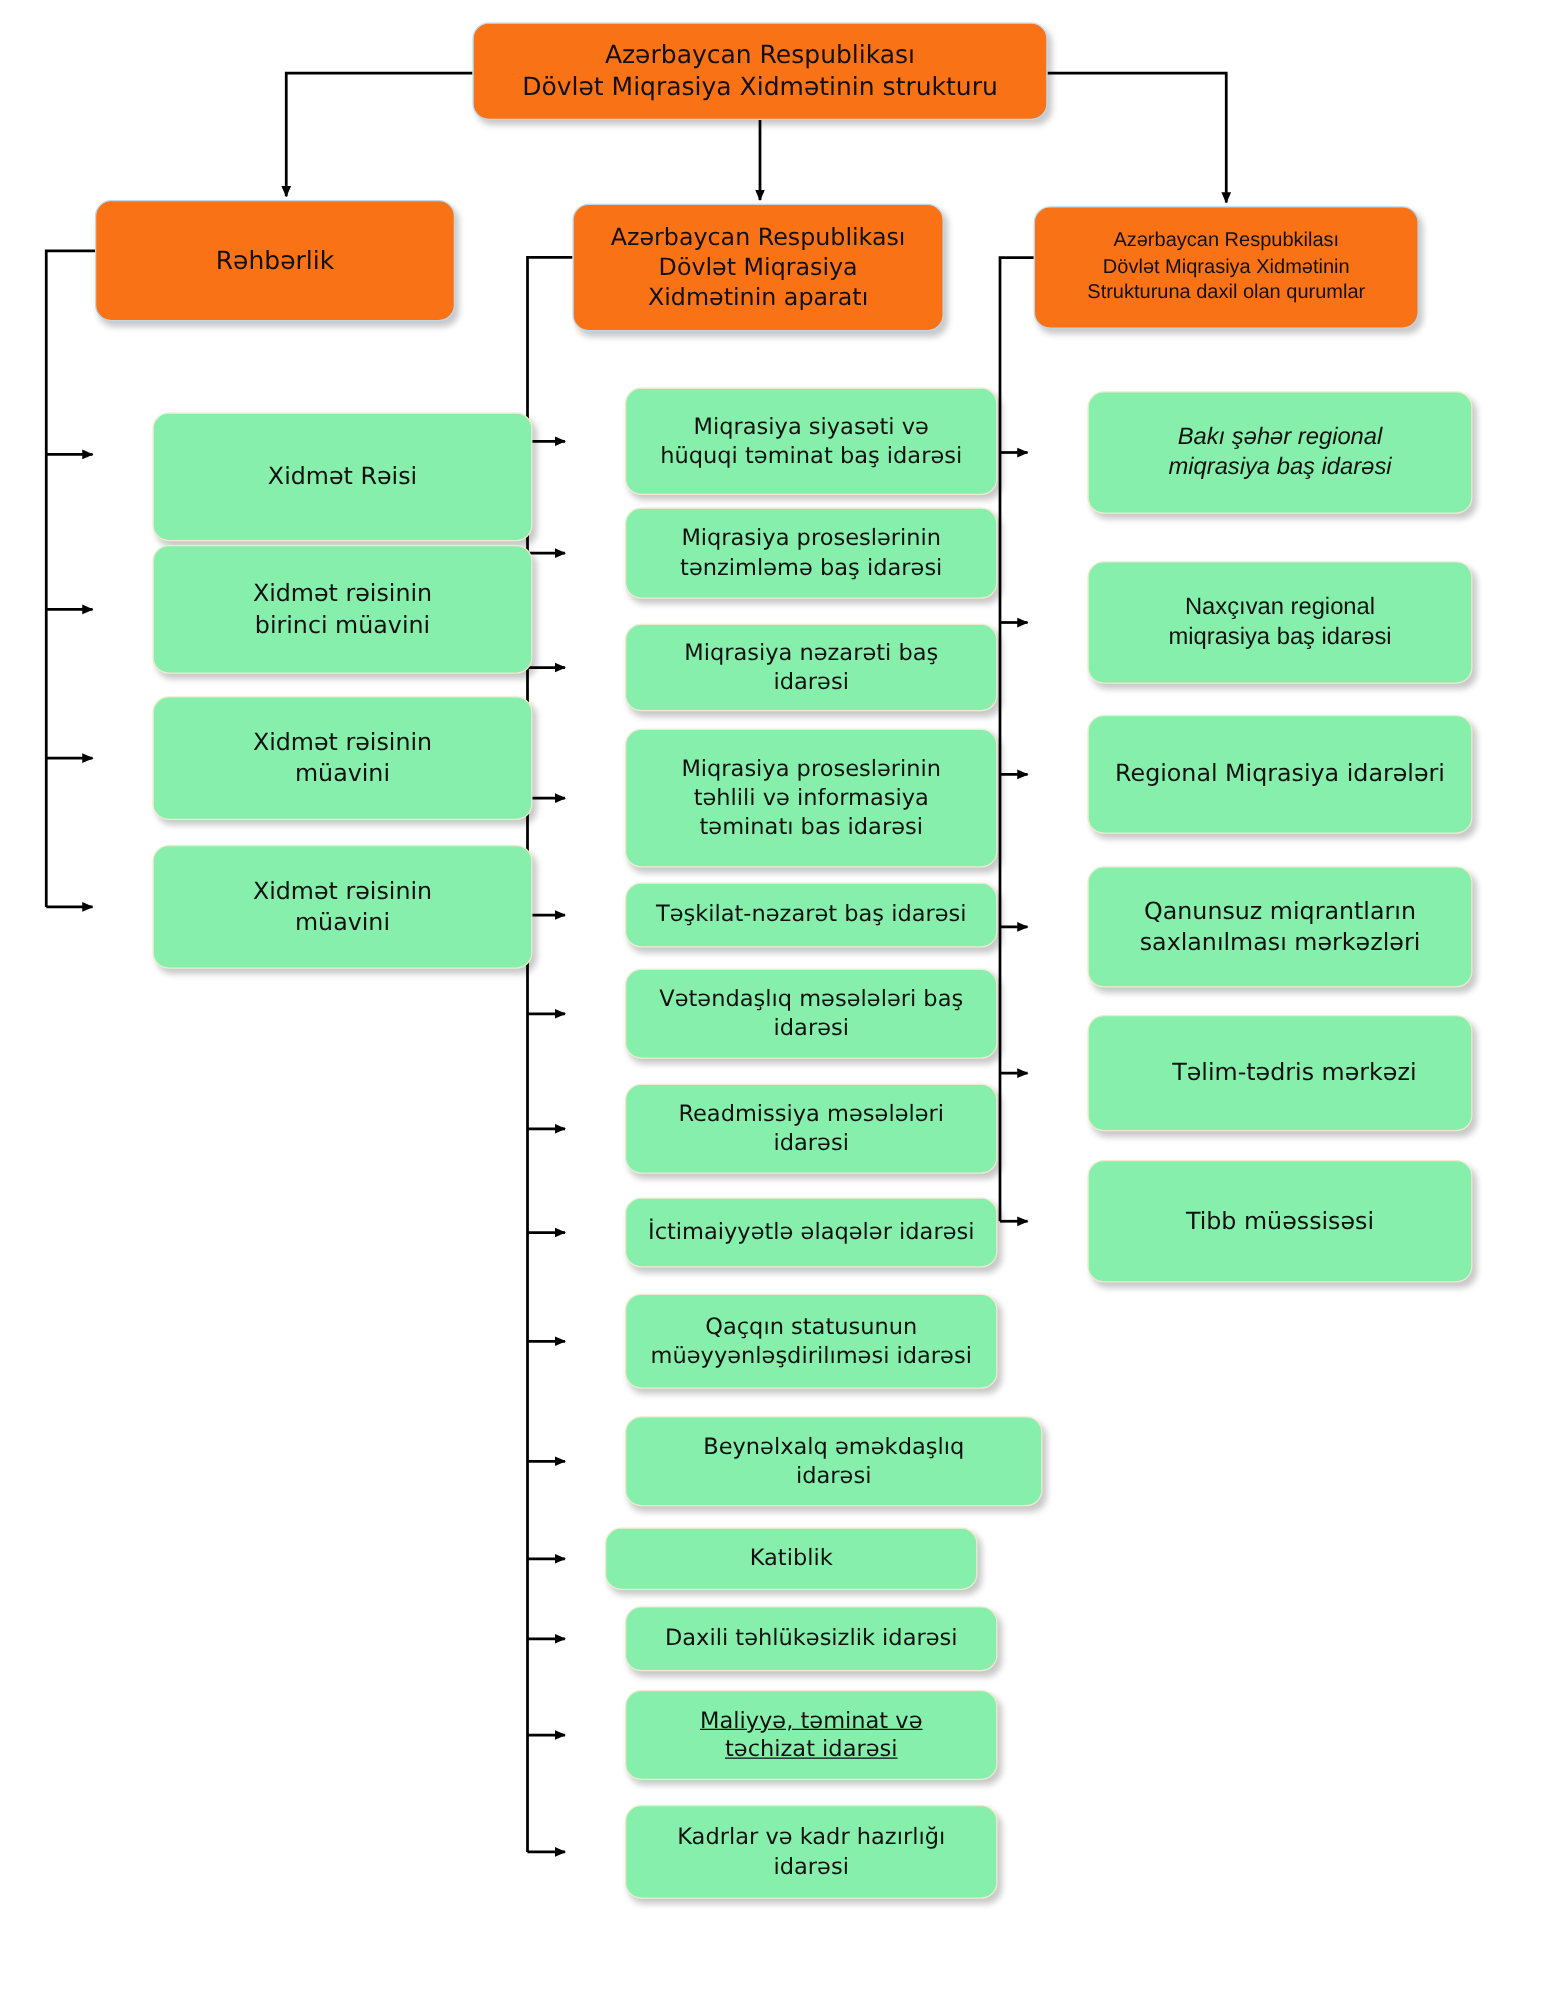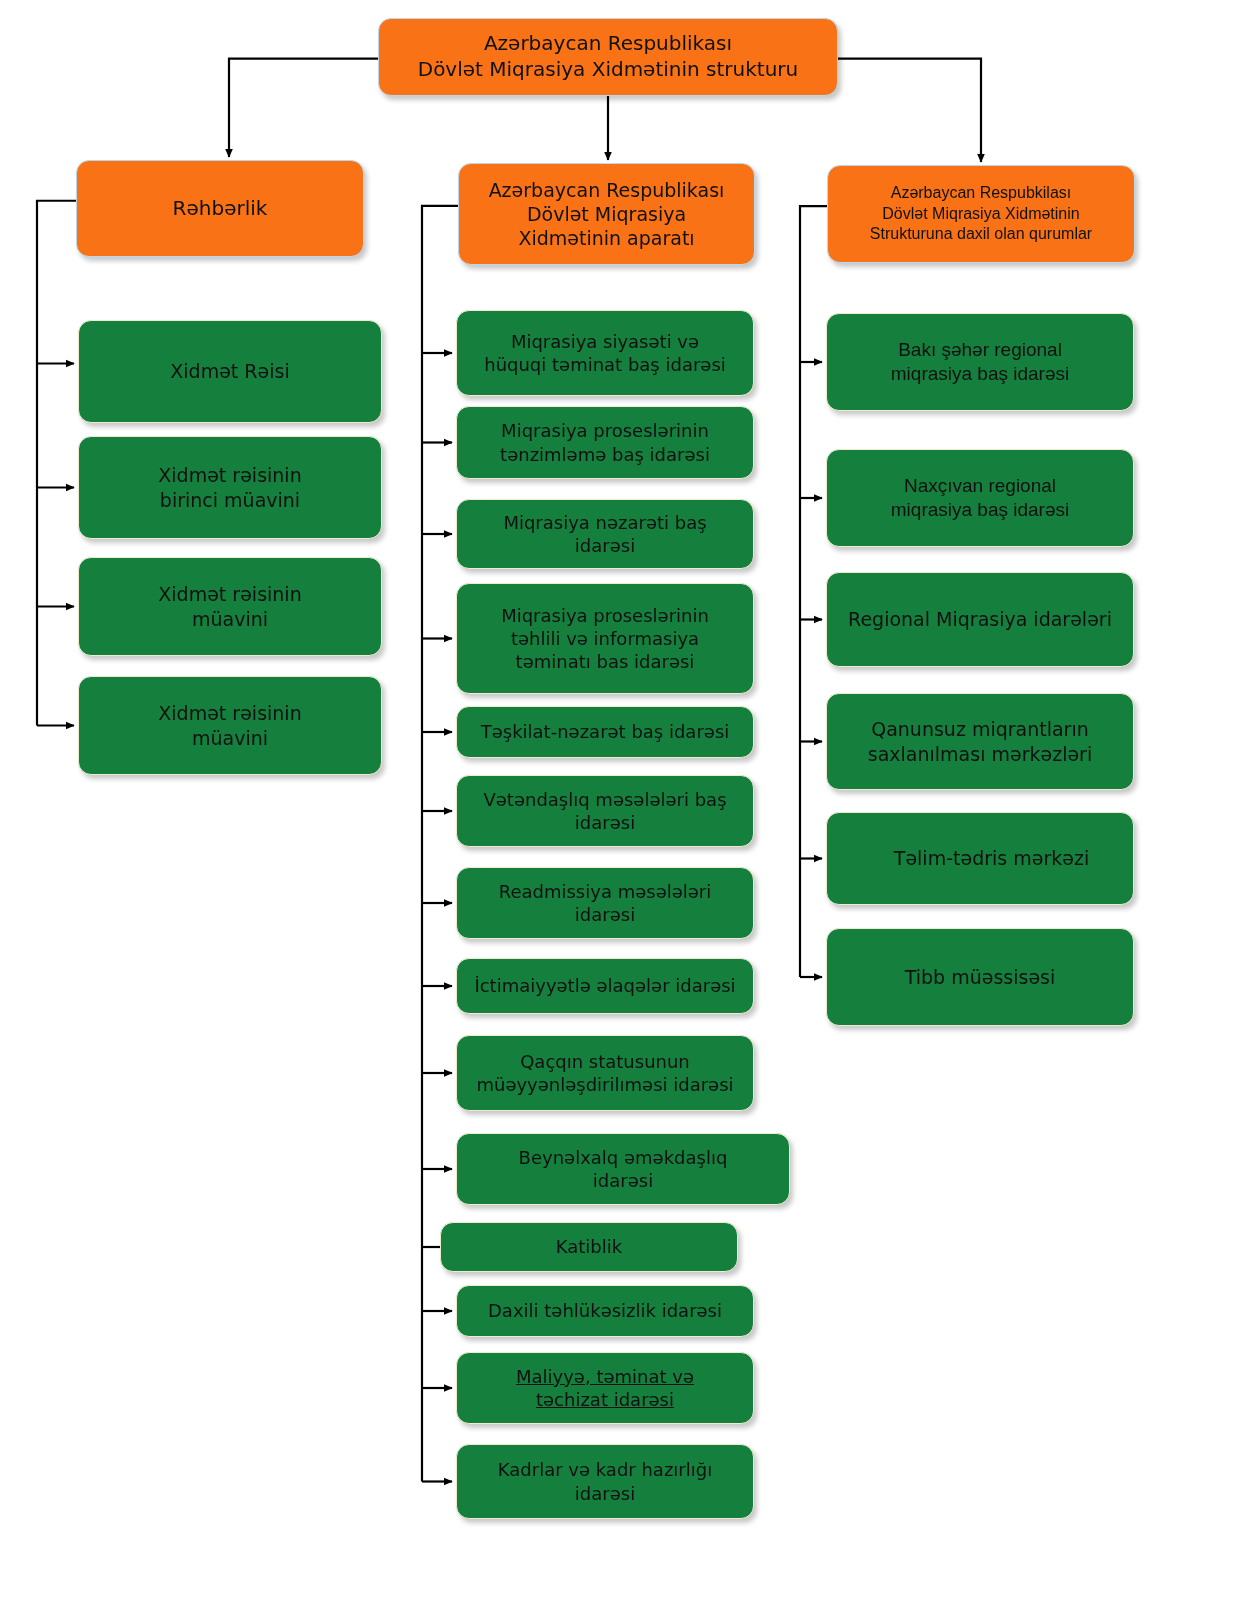--- a/index.html
+++ b/index.html
@@ -40,22 +40,23 @@
     line-height: 1.28;
     padding: 2px 8px;
     box-shadow: 3px 4px 5px rgba(0,0,0,0.22);
     white-space: pre-line;
   }
   .node.header {
     background: #f97316;
     border: 1px solid #bcd9ec;
   }
   .node.leaf {
-    background: #15803d;
+    background: #86efac;
     border: 1px solid #eeebce;
+    margin-left: 44px;
   }
   .font-a { font-family: "DejaVu Sans", sans-serif; }
   .font-b { font-family: "Liberation Sans", sans-serif; }
 </style>
 </head>
 <body>
 
 <div id="chart">
   <svg id="wires" viewBox="0 0 1236 1600">
     <defs>
@@ -93,21 +94,21 @@
         <path d="M800,619.5 L822,619.5" marker-end="url(#arrow)"></path>
         <path d="M800,741.5 L822,741.5" marker-end="url(#arrow)"></path>
         <path d="M800,858.5 L822,858.5" marker-end="url(#arrow)"></path>
         <path d="M800,977 L822,977" marker-end="url(#arrow)"></path>
       </g>
   </svg>
   <div id="nodes">
       <div class="node header font-a" style="left: 378px; top: 18px; width: 460px; height: 78px; font-size: 20px;"><span>Azərbaycan Respublikası
 Dövlət Miqrasiya Xidmətinin strukturu</span></div>
       <div class="node header font-a" style="left: 76px; top: 160px; width: 288px; height: 97px; font-size: 20px;"><span>Rəhbərlik</span></div>
-      <div class="node leaf font-a" style="left: 78px; top: 320px; width: 304px; height: 103px; font-size: 19px;"><span>Xidmət Rəisi</span></div>
+      <div class="node leaf font-a" style="left: 78px; top: 330px; width: 304px; height: 103px; font-size: 19px;"><span>Xidmət Rəisi</span></div>
       <div class="node leaf font-a" style="left: 78px; top: 436px; width: 304px; height: 103px; font-size: 19px;"><span>Xidmət rəisinin
 birinci müavini</span></div>
       <div class="node leaf font-a" style="left: 78px; top: 557px; width: 304px; height: 99px; font-size: 19px;"><span>Xidmət rəisinin
 müavini</span></div>
       <div class="node leaf font-a" style="left: 78px; top: 676px; width: 304px; height: 99px; font-size: 19px;"><span>Xidmət rəisinin
 müavini</span></div>
       <div class="node header font-a" style="left: 458px; top: 163px; width: 297px; height: 102px; font-size: 19px;"><span>Azərbaycan Respublikası
 Dövlət Miqrasiya
 Xidmətinin aparatı</span></div>
       <div class="node leaf font-a" style="left: 456px; top: 310px; width: 298px; height: 86px; font-size: 18px;"><span>Miqrasiya siyasəti və
@@ -131,21 +132,21 @@
 idarəsi</span></div>
       <div class="node leaf font-a" style="left: 440px; top: 1222px; width: 298px; height: 50px; font-size: 18px;"><span>Katiblik</span></div>
       <div class="node leaf font-a" style="left: 456px; top: 1285px; width: 298px; height: 52px; font-size: 18px;"><span>Daxili təhlükəsizlik idarəsi</span></div>
       <div class="node leaf font-a" style="left: 456px; top: 1352px; width: 298px; height: 72px; font-size: 18px; text-decoration: underline;"><span>Maliyyə, təminat və
 təchizat  idarəsi</span></div>
       <div class="node leaf font-a" style="left: 456px; top: 1444px; width: 298px; height: 75px; font-size: 18px;"><span>Kadrlar və kadr hazırlığı
 idarəsi</span></div>
       <div class="node header font-b" style="left: 827px; top: 165px; width: 308px; height: 98px; font-size: 16px;"><span>Azərbaycan Respubkilası
 Dövlət Miqrasiya Xidmətinin
 Strukturuna daxil olan qurumlar</span></div>
-      <div class="node leaf font-b" style="left: 826px; top: 313px; width: 308px; height: 98px; font-size: 19px;"><span>Bakı şəhər regional
+      <div class="node leaf font-b" style="left: 826px; top: 313px; width: 308px; height: 98px; font-size: 19px; font-style: italic;"><span>Bakı şəhər regional
 miqrasiya baş idarəsi</span></div>
       <div class="node leaf font-b" style="left: 826px; top: 449px; width: 308px; height: 98px; font-size: 19px;"><span>Naxçıvan regional
 miqrasiya baş idarəsi</span></div>
       <div class="node leaf font-a" style="left: 826px; top: 572px; width: 308px; height: 95px; font-size: 19px;"><span>Regional Miqrasiya idarələri</span></div>
       <div class="node leaf font-a" style="left: 826px; top: 693px; width: 308px; height: 97px; font-size: 19px;"><span>Qanunsuz miqrantların
 saxlanılması mərkəzləri</span></div>
       <div class="node leaf font-a" style="left: 826px; top: 812px; width: 308px; height: 93px; font-size: 19px; padding-left: 31px;"><span>Təlim-tədris mərkəzi</span></div>
       <div class="node leaf font-a" style="left: 826px; top: 928px; width: 308px; height: 98px; font-size: 19px;"><span>Tibb müəssisəsi</span></div>
     </div>
 </div>

